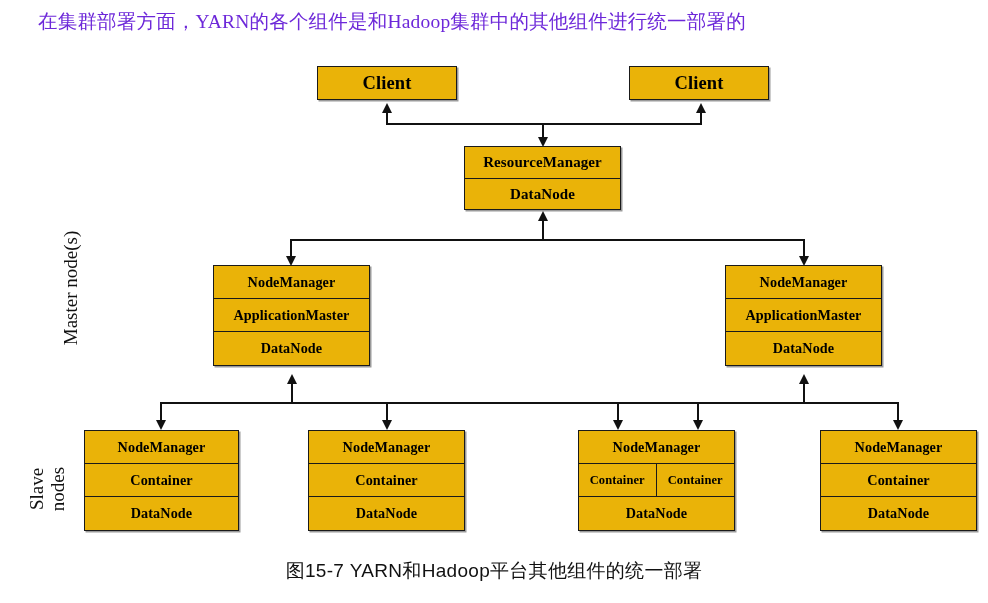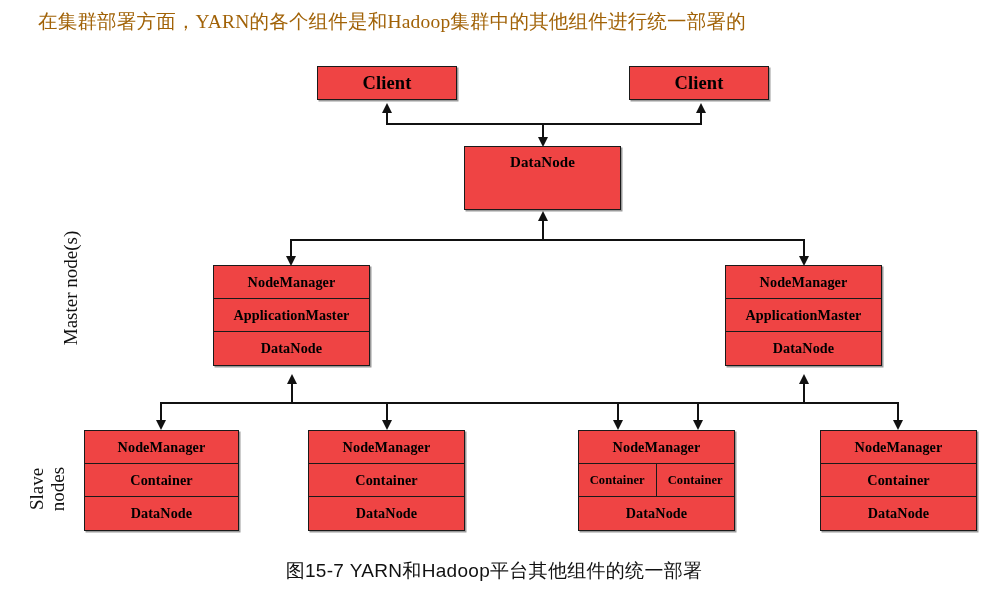--- a/index.html
+++ b/index.html
@@ -15,41 +15,41 @@
   }
   #stage { position:absolute; left:0; top:0; width:988px; height:603px; }
 
   .intro-text {
     position: absolute;
     left: 38px; top: 8px;
     width: 930px;
     font-family: "Liberation Serif", "DejaVu Serif", serif;
     font-size: 19.5px;
     line-height: 28px;
-    color: #a16207;
+    color: #6d28d9;
     white-space: nowrap;
     letter-spacing: 0.2px;
   }
   .caption {
     position: absolute;
     left: 0; top: 558px;
     width: 988px;
     text-align: center;
     font-family: "Liberation Sans", "DejaVu Sans", sans-serif;
     font-size: 19px;
     color: #111;
     letter-spacing: 0.3px;
   }
 
   
   .node-box {
     position: absolute;
     box-sizing: border-box;
     border: 1.6px solid #1a1a1a;
-    background: #ef4444;
+    background: #eab308;
     box-shadow: 1.5px 1.5px 0 0 #9a9a9a;
   }
   .node-row {
     box-sizing: border-box;
     border-bottom: 1.6px solid #1a1a1a;
     display: flex;
     align-items: center;
     justify-content: center;
     font-weight: bold;
     font-family: "Liberation Serif", "DejaVu Serif", serif;
@@ -130,20 +130,21 @@
   <div class="ln-v" style="left:386px; top:112px; height:13px;"></div>
   <div class="arrow up" style="left:381.5px; top:103px;"></div>
 
   <div class="ln-v" style="left:700px; top:112px; height:13px;"></div>
   <div class="arrow up" style="left:695.5px; top:103px;"></div>
 
   <div class="ln-v" style="left:542px; top:123px; height:16px;"></div>
   <div class="arrow down" style="left:537.5px; top:137px;"></div>
 
   <div class="node-box rm-box" style="left:464px; top:146px; width:157px; height:64px;">
+    <div class="node-row" style="height:32px;">ResourceManager</div>
     <div class="node-row" style="height:30px;">DataNode</div>
   </div>
 
   <div class="ln-v" style="left:542px; top:220px; height:20px;"></div>
   <div class="arrow up" style="left:537.5px; top:211px;"></div>
 
   <div class="ln-h" style="left:290px; top:239px; width:515px;"></div>
 
   <div class="ln-v" style="left:290px; top:239px; height:19px;"></div>
   <div class="arrow down" style="left:285.5px; top:256px;"></div>

